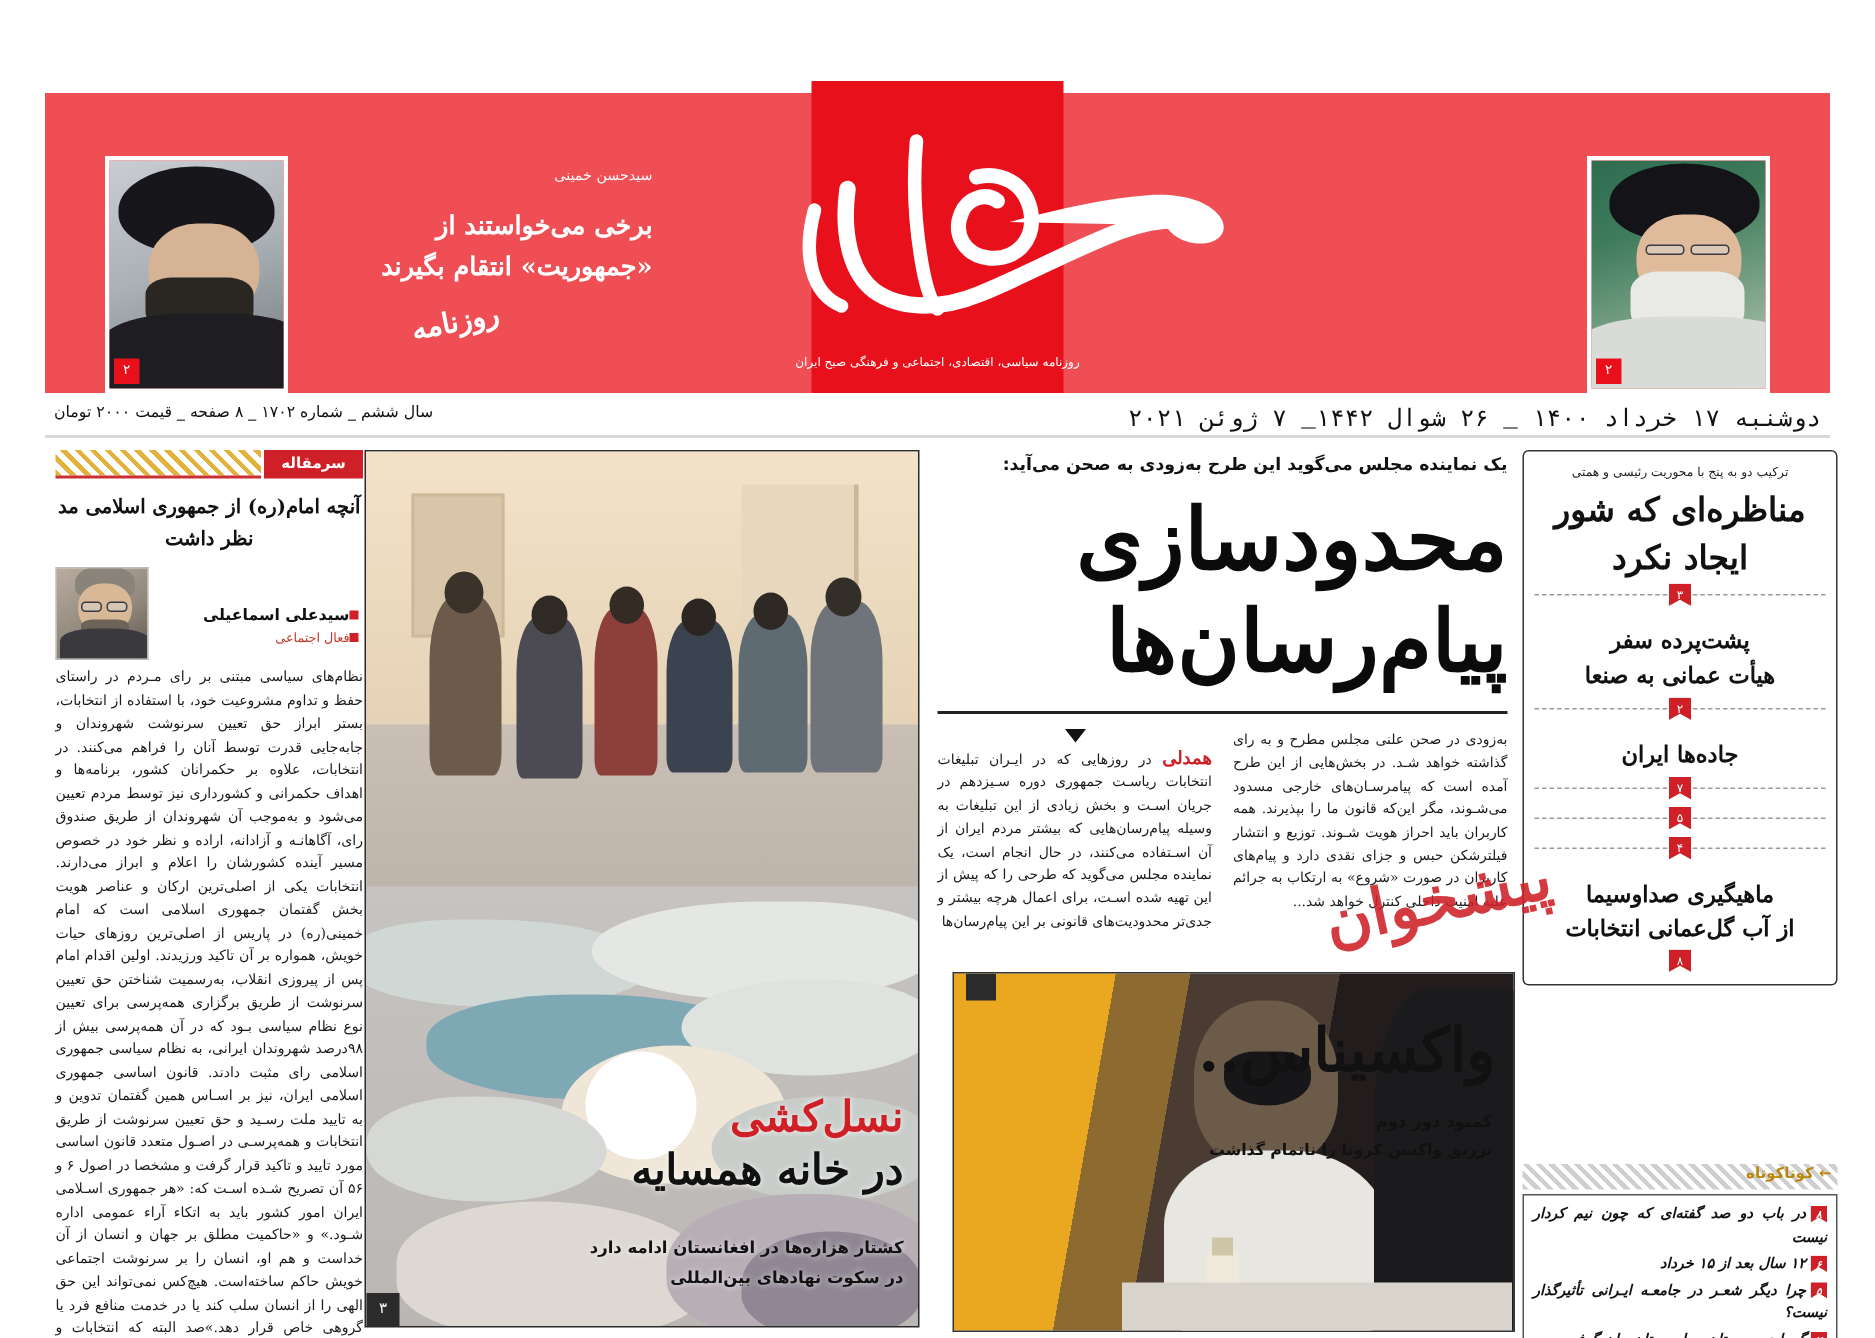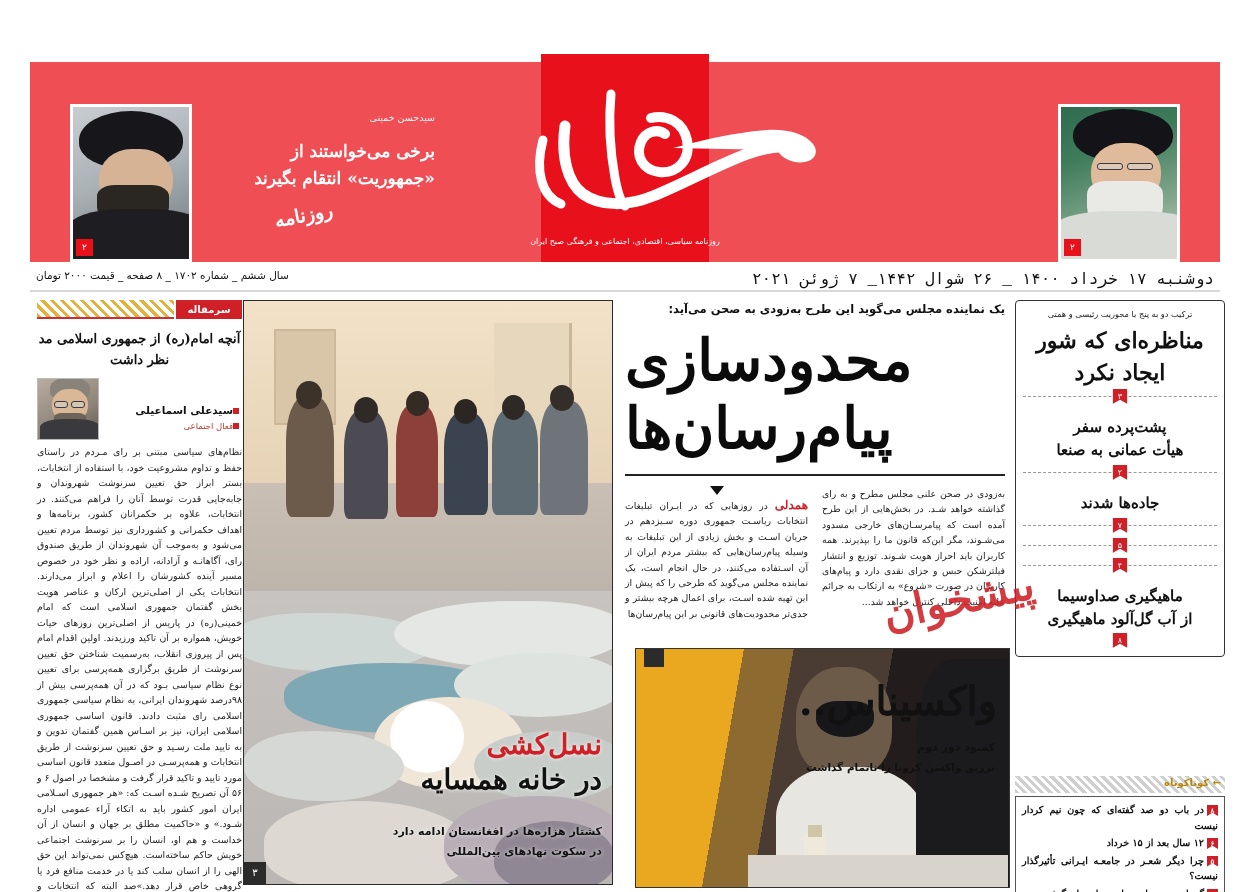--- a/index.html
+++ b/index.html
@@ -158,21 +158,21 @@
     line-height: 22px; text-align: center;
   }
 
   
   .lead-kicker {
     font-size: 11.5px; font-weight: bold; color: #111;
     text-align: right; line-height: 18px; padding-bottom: 8px;
   }
   .lead-title {
     font-size: 57px; font-weight: bold; color: #0b0b0b;
-    text-align: left; line-height: 68px; letter-spacing: -1px;
+    text-align: right; line-height: 68px; letter-spacing: -1px;
     font-family: "DejaVu Serif", "Liberation Serif", serif;
   }
   .lead-rule { height: 2px; background: #222; margin: 12px 0 0; }
   .lead-cols { display: flex; gap: 14px; margin-top: 10px; direction: rtl; }
   .lead-col { flex: 1; font-size: 9.3px; line-height: 15.4px; text-align: justify; color: #1a1a1a;
               font-family: "DejaVu Serif", "Liberation Serif", serif; }
   .drop-red { color: #cf2027; font-weight: bold; font-size: 12px; }
   .lead-tri { width: 0; height: 0; border-left: 7px solid transparent; border-right: 7px solid transparent;
               border-top: 9px solid #111; margin: 0 auto 3px; }
 
@@ -220,20 +220,21 @@
   }
   .sn-label {
     position: absolute; right: 4px; top: 1px; font-size: 10px;
     font-weight: bold; color: #b8860b;
   }
   .sn-box { border: 1px solid #555; padding: 4px 6px 6px; }
   .sn-item {
     font-size: 9.6px; line-height: 15.5px; text-align: justify; color: #111;
     font-weight: bold; padding: 1px 0;
     font-family: "DejaVu Serif", "Liberation Serif", serif;
+    font-style: italic;
   }
   .sn-bullet {
     display: inline-block; width: 11px; height: 11px; background: #cf2027;
     color: #fff; font-size: 7px; line-height: 11px; text-align: center;
     vertical-align: middle; margin-left: 3px;
     clip-path: polygon(0 0,100% 0,100% 100%,50% 70%,0 100%);
   }
 
   
   .wm {
@@ -427,37 +428,37 @@
 
       <div class="rh-item">
         <div>پشت‌پرده سفر</div>
         <div>هیأت عمانی به صنعا</div>
       </div>
       <div class="rh-sep">
         <span class="pgnum">۲</span>
       </div>
 
       <div class="rh-item">
-        <div>جاده‌ها شدند</div>
+        <div>جاده‌ها ایران</div>
       </div>
       <div class="rh-sep">
         <span class="pgnum">۷</span>
       </div>
 
       <div class="rh-sep">
         <span class="pgnum">۵</span>
       </div>
 
       <div class="rh-sep">
         <span class="pgnum">۴</span>
       </div>
 
       <div class="rh-item">
         <div>ماهیگیری صداوسیما</div>
-        <div>از آب گل‌آلود ماهیگیری</div>
+        <div>از آب گل‌عمانی انتخابات</div>
       </div>
       <div class="rh-sep" style="border:0;height:6px">
         <span class="pgnum">۸</span>
       </div>
     </div>
   </div>
 
   <div class="col-short">
     <div class="sn-head">
       <div class="sn-hatch"></div>

